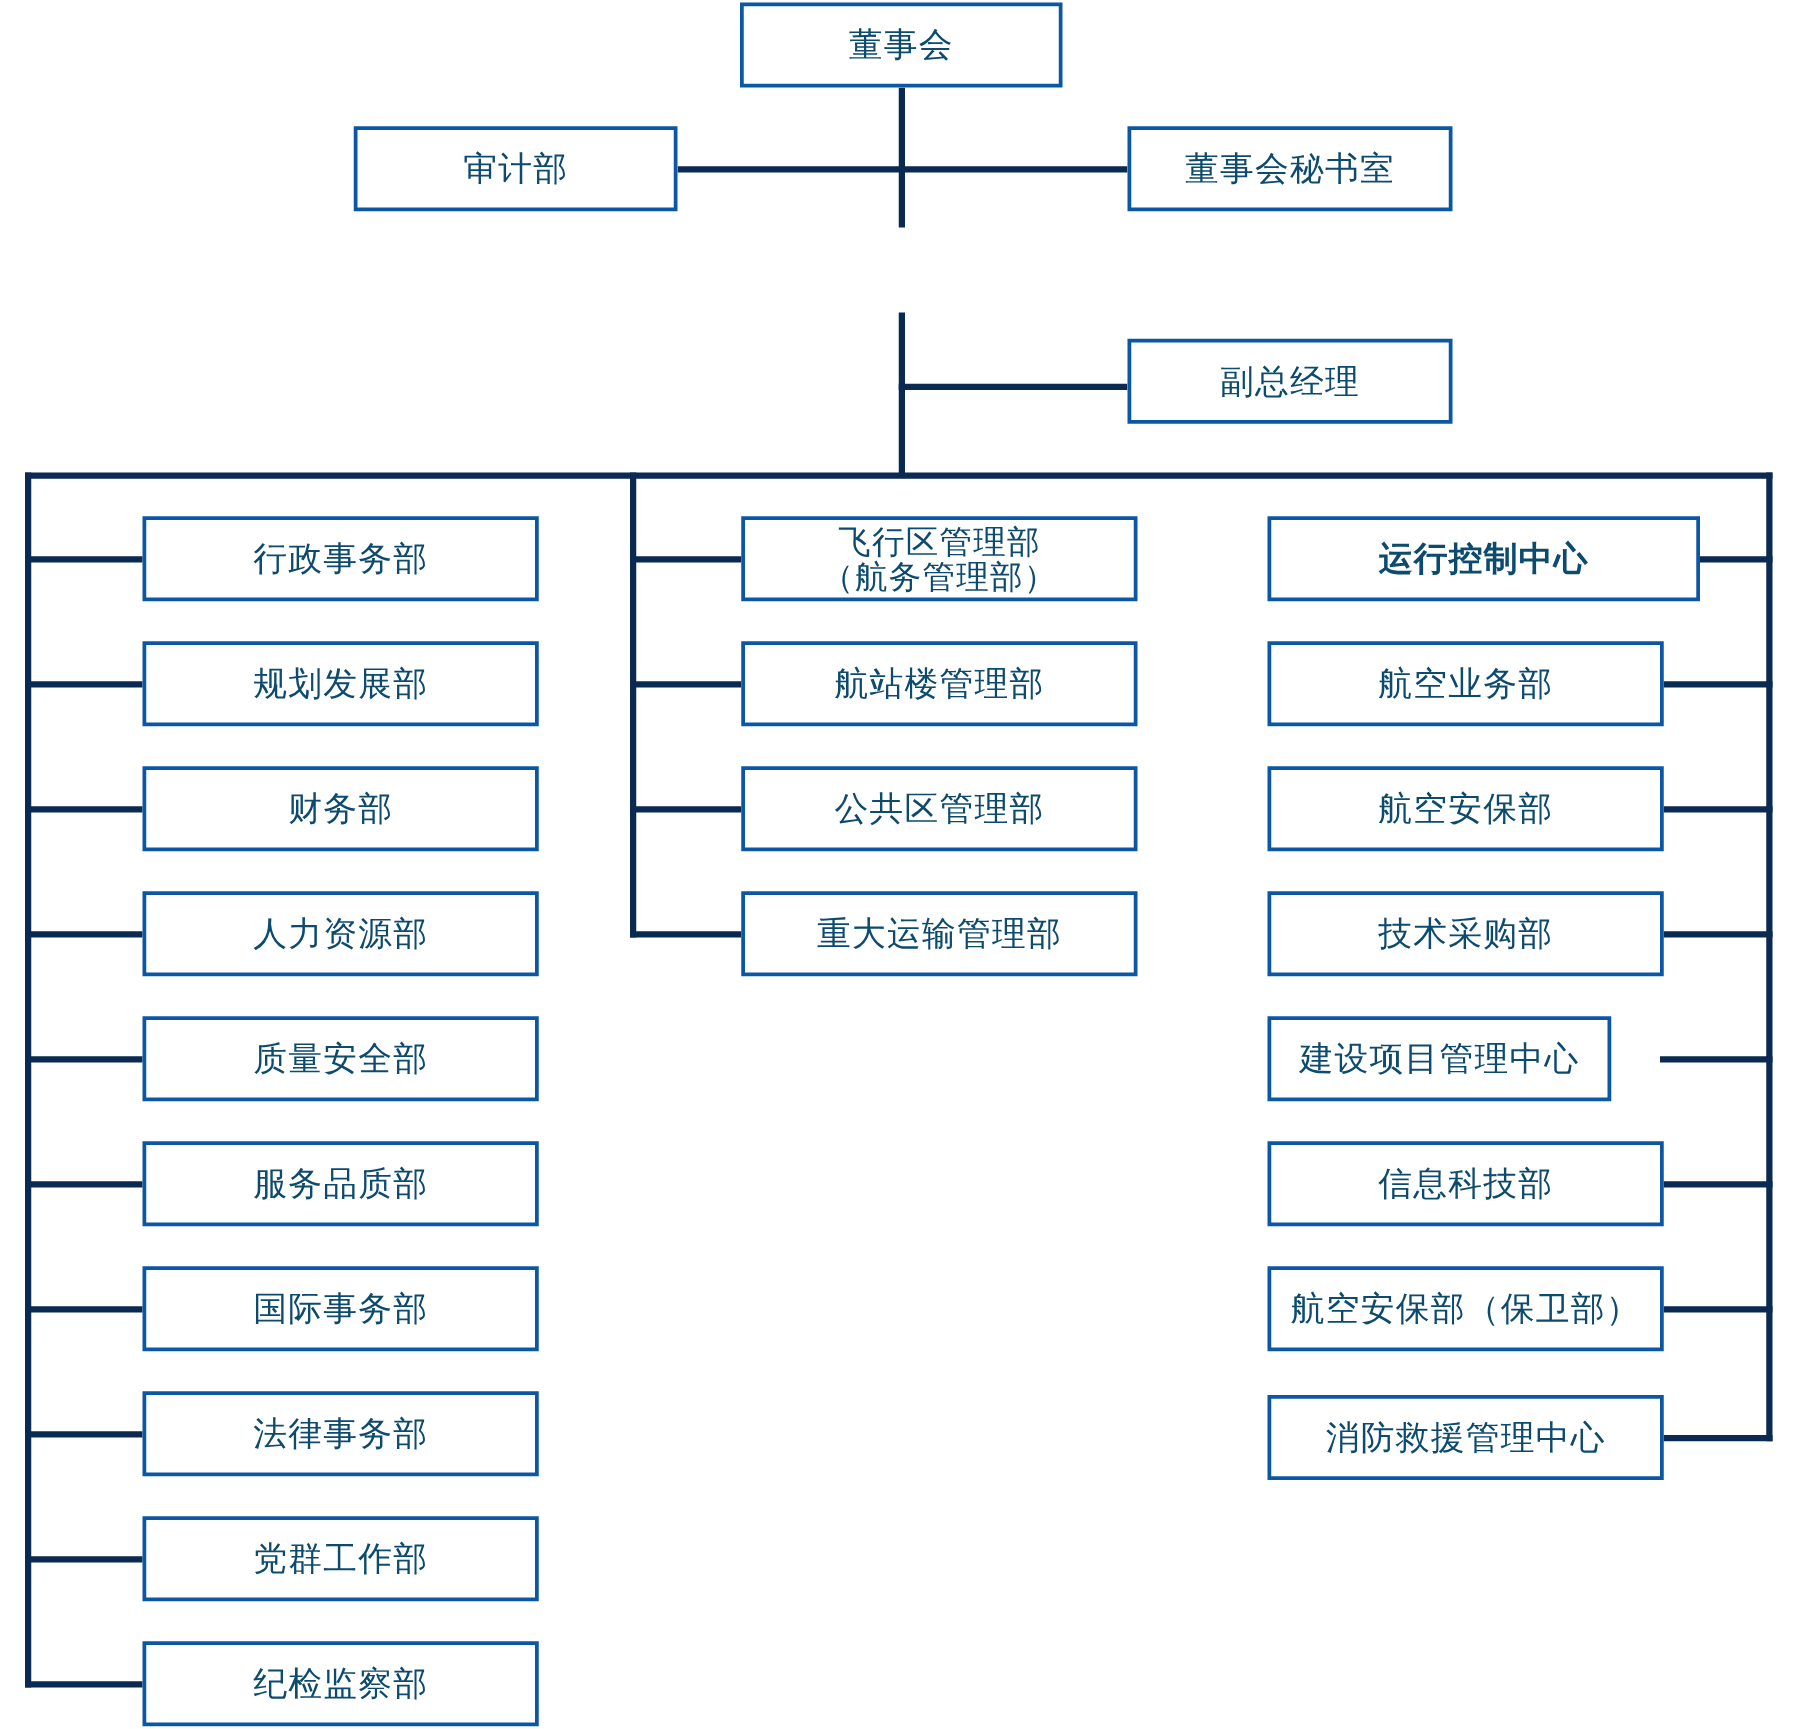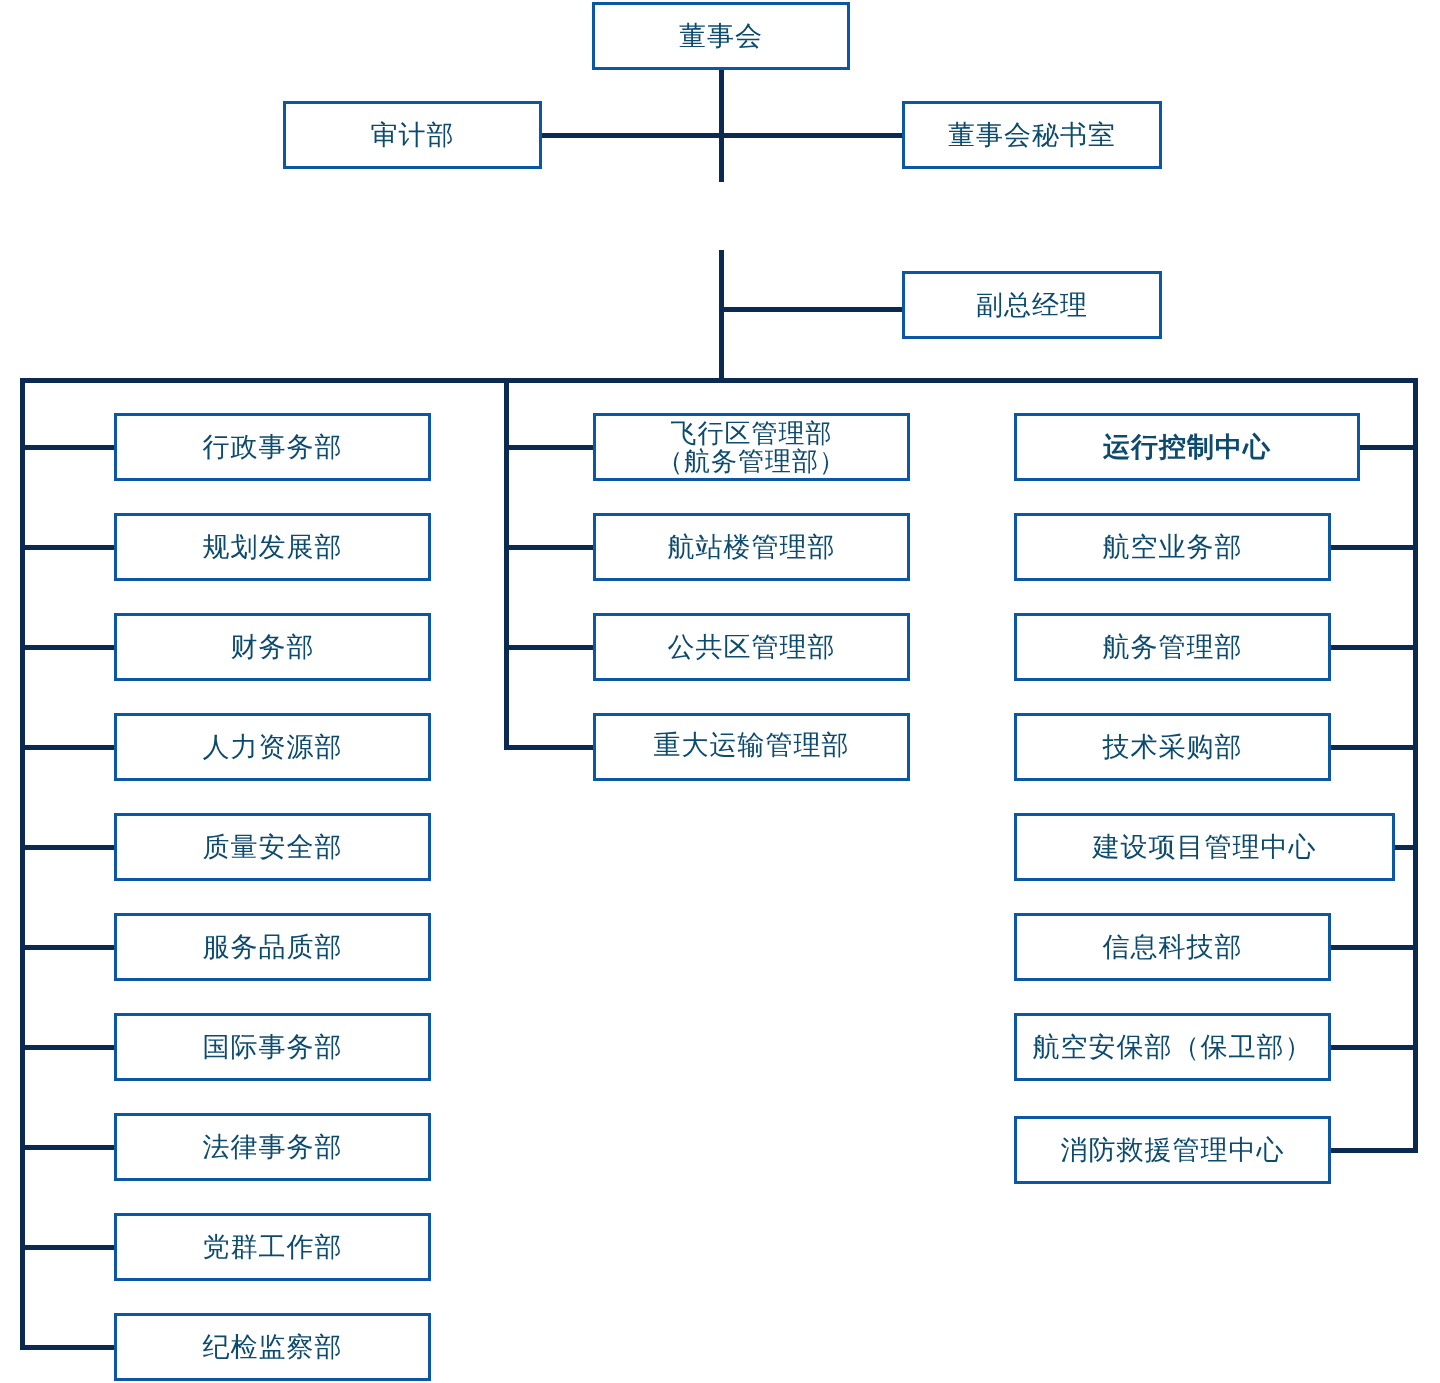--- a/index.html
+++ b/index.html
@@ -112,38 +112,38 @@
     <div class="node two-line" style="left:593px; top:413px; width:317px; height:68px;">飞行区管理部
 （航务管理部）</div>
 
     <div class="line h" style="left:504px; top:545px; width:91px;"></div>
     <div class="node" style="left:593px; top:513px; width:317px; height:68px;">航站楼管理部</div>
 
     <div class="line h" style="left:504px; top:645px; width:91px;"></div>
     <div class="node" style="left:593px; top:613px; width:317px; height:68px;">公共区管理部</div>
 
     <div class="line h" style="left:504px; top:745px; width:91px;"></div>
-    <div class="node" style="left:593px; top:713px; width:317px; height:68px;font-family:Liberation Mono, monospace;">重大运输管理部</div>
+    <div class="node" style="left:593px; top:713px; width:317px; height:68px;">重大运输管理部</div>
   </div>
 
   <div>
     <div class="line h" style="left:1328px; top:445px; width:90px;"></div>
     <div class="node" style="left:1014px; top:413px; width:346px; height:68px;font-weight:bold;">运行控制中心</div>
 
     <div class="line h" style="left:1328px; top:545px; width:90px;"></div>
     <div class="node" style="left:1014px; top:513px; width:317px; height:68px;">航空业务部</div>
 
     <div class="line h" style="left:1328px; top:645px; width:90px;"></div>
-    <div class="node" style="left:1014px; top:613px; width:317px; height:68px;">航务管理部</div>
+    <div class="node" style="left:1014px; top:613px; width:317px; height:68px;">航空安保部</div>
 
     <div class="line h" style="left:1328px; top:745px; width:90px;"></div>
     <div class="node" style="left:1014px; top:713px; width:317px; height:68px;">技术采购部</div>
 
     <div class="line h" style="left:1328px; top:845px; width:90px;"></div>
-    <div class="node" style="left:1014px; top:813px; width:381px; height:68px;">建设项目管理中心</div>
+    <div class="node" style="left:1014px; top:813px; width:275px; height:68px;">建设项目管理中心</div>
 
     <div class="line h" style="left:1328px; top:945px; width:90px;"></div>
     <div class="node" style="left:1014px; top:913px; width:317px; height:68px;">信息科技部</div>
 
     <div class="line h" style="left:1328px; top:1045px; width:90px;"></div>
     <div class="node" style="left:1014px; top:1013px; width:317px; height:68px;">航空安保部（保卫部）</div>
 
     <div class="line h" style="left:1328px; top:1148px; width:90px;"></div>
     <div class="node" style="left:1014px; top:1116px; width:317px; height:68px;">消防救援管理中心</div>
   </div>

